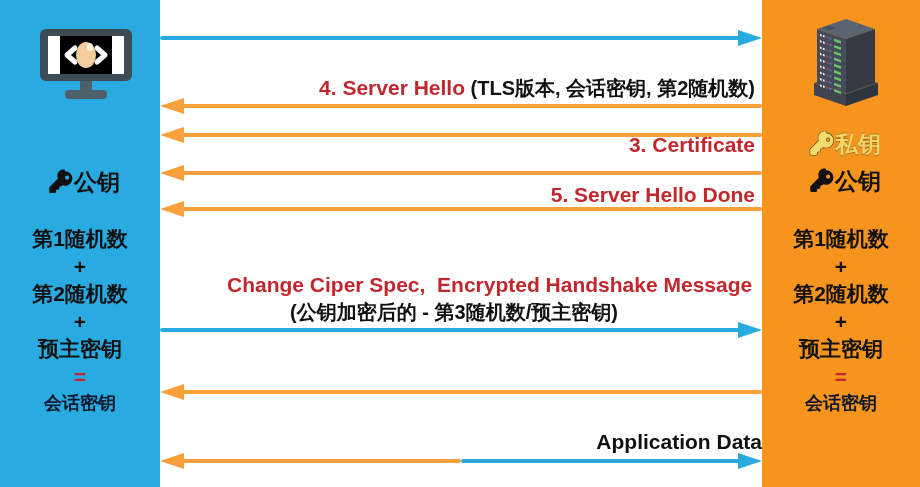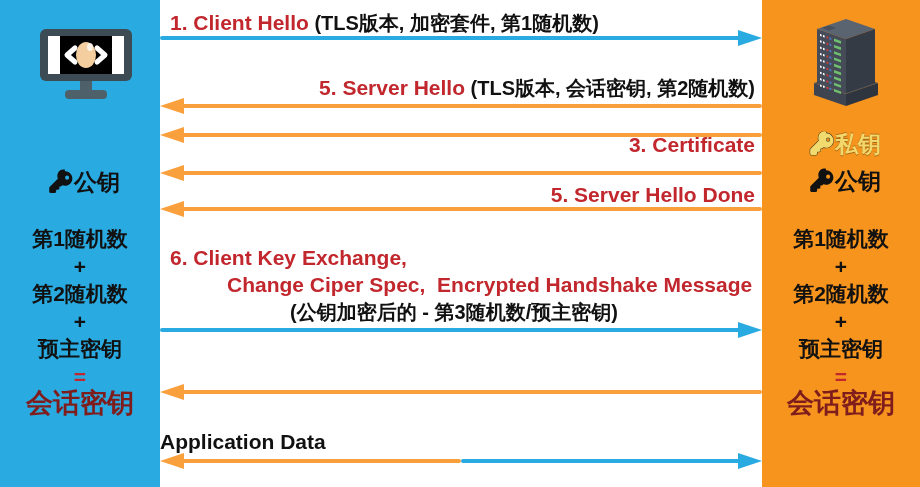--- a/index.html
+++ b/index.html
@@ -18,37 +18,37 @@
 
   .key-row{position:absolute;left:4px;width:100%;display:flex;align-items:center;justify-content:center;transform:translateY(-50%);text-align:right;}
   .key-row .kr-label{font-size:23px;color:#111;}
   .client .key-row.pub{top:182px;}
   .server .key-row.priv{top:144px;}
   .server .key-row.pub{top:181px;}
   .key-row.priv .kr-label{color:#F3D76A;text-shadow:0 1px 0 rgba(70,55,10,.45),0 -1px 0 rgba(70,55,10,.35);}
 
   .formula{position:absolute;top:225px;left:0;width:100%;text-align:center;line-height:27.5px;font-size:21px;color:#111;}
   .formula .eq{color:#C1272D;}
-  .formula .result{color:#7f1d1d;font-size:27px;text-align:center;}
+  .formula .result{color:#0f172a;font-size:18px;text-align:center;}
 
   
   .msg{position:absolute;white-space:nowrap;transform:translateY(-50%);}
   .msg .t{color:#C1272D;font-size:21px;}
   .msg .d{color:#111;font-size:20px;}
   .pre{white-space:pre;margin-left:28px;}
   #m1{left:170px;top:23px;}
   #m2{right:165px;top:88px;}
   #m3{right:165px;top:121px;margin-top:24px;}
   #m4{right:165px;top:157px;}
   #m5{right:165px;top:195px;}
   #m6a{left:170px;top:258px;}
   #m6b{left:199px;top:285px;}
   #m6c{left:160px;width:588px;top:312px;text-align:center;transform:translateY(-50%);}
   #m7{right:165px;top:376px;}
-  #m8{left:160px;width:602px;top:442px;text-align:left;color:#111;font-size:21px;transform:translateY(-50%);}
+  #m8{left:160px;width:602px;top:442px;text-align:right;color:#111;font-size:21px;transform:translateY(-50%);}
 
   
   .arrow{position:absolute;height:16px;}
   .arrow .shaft{position:absolute;top:6px;height:4px;border-radius:2px;}
   .arrow .head{position:absolute;top:0;width:0;height:0;border-top:8px solid transparent;border-bottom:8px solid transparent;}
   .arrow.to-server{left:160px;width:602px;}
   .arrow.to-server .shaft{left:0;right:18px;background:#29ABE2;}
   .arrow.to-server .head{right:0;border-left:24px solid #29ABE2;}
   .arrow.to-client{left:160px;width:602px;}
   .arrow.to-client .shaft{left:18px;right:0;background:#F9A03C;}
@@ -182,35 +182,29 @@
       <div>第1随机数</div>
       <div>+</div>
       <div>第2随机数</div>
       <div>+</div>
       <div>预主密钥</div>
       <div class="eq">=</div>
       <div class="result">会话密钥</div>
     </div>
   </aside>
 
-  <div class="msg" id="m1">
-    <span class="t">1. Client Hello</span><span class="d"> (TLS版本, 加密套件, 第1随机数)</span>
-  </div>
   <div class="msg" id="m2">
-    <span class="t">5. Server Hello</span><span class="d"> (TLS版本, 会话密钥, 第2随机数)</span>
+    <span class="t">4. Server Hello</span><span class="d"> (TLS版本, 会话密钥, 第2随机数)</span>
   </div>
   <div class="msg" id="m3">
     <span class="t">3. Certificate</span>
   </div>
   <div class="msg" id="m5">
     <span class="t">5. Server Hello Done</span>
   </div>
-  <div class="msg" id="m6a">
-    <span class="t">6. Client Key Exchange,</span>
-  </div>
   <div class="msg" id="m6b">
     <span class="t pre">Change Ciper Spec,  Encrypted Handshake Message</span>
   </div>
   <div class="msg" id="m6c">
     <span class="d">(公钥加密后的 - 第3随机数/预主密钥)</span>
   </div>
   <div class="msg" id="m8">Application Data</div>
 
   <div class="arrow to-server" id="a1">
     <div class="shaft"></div>

